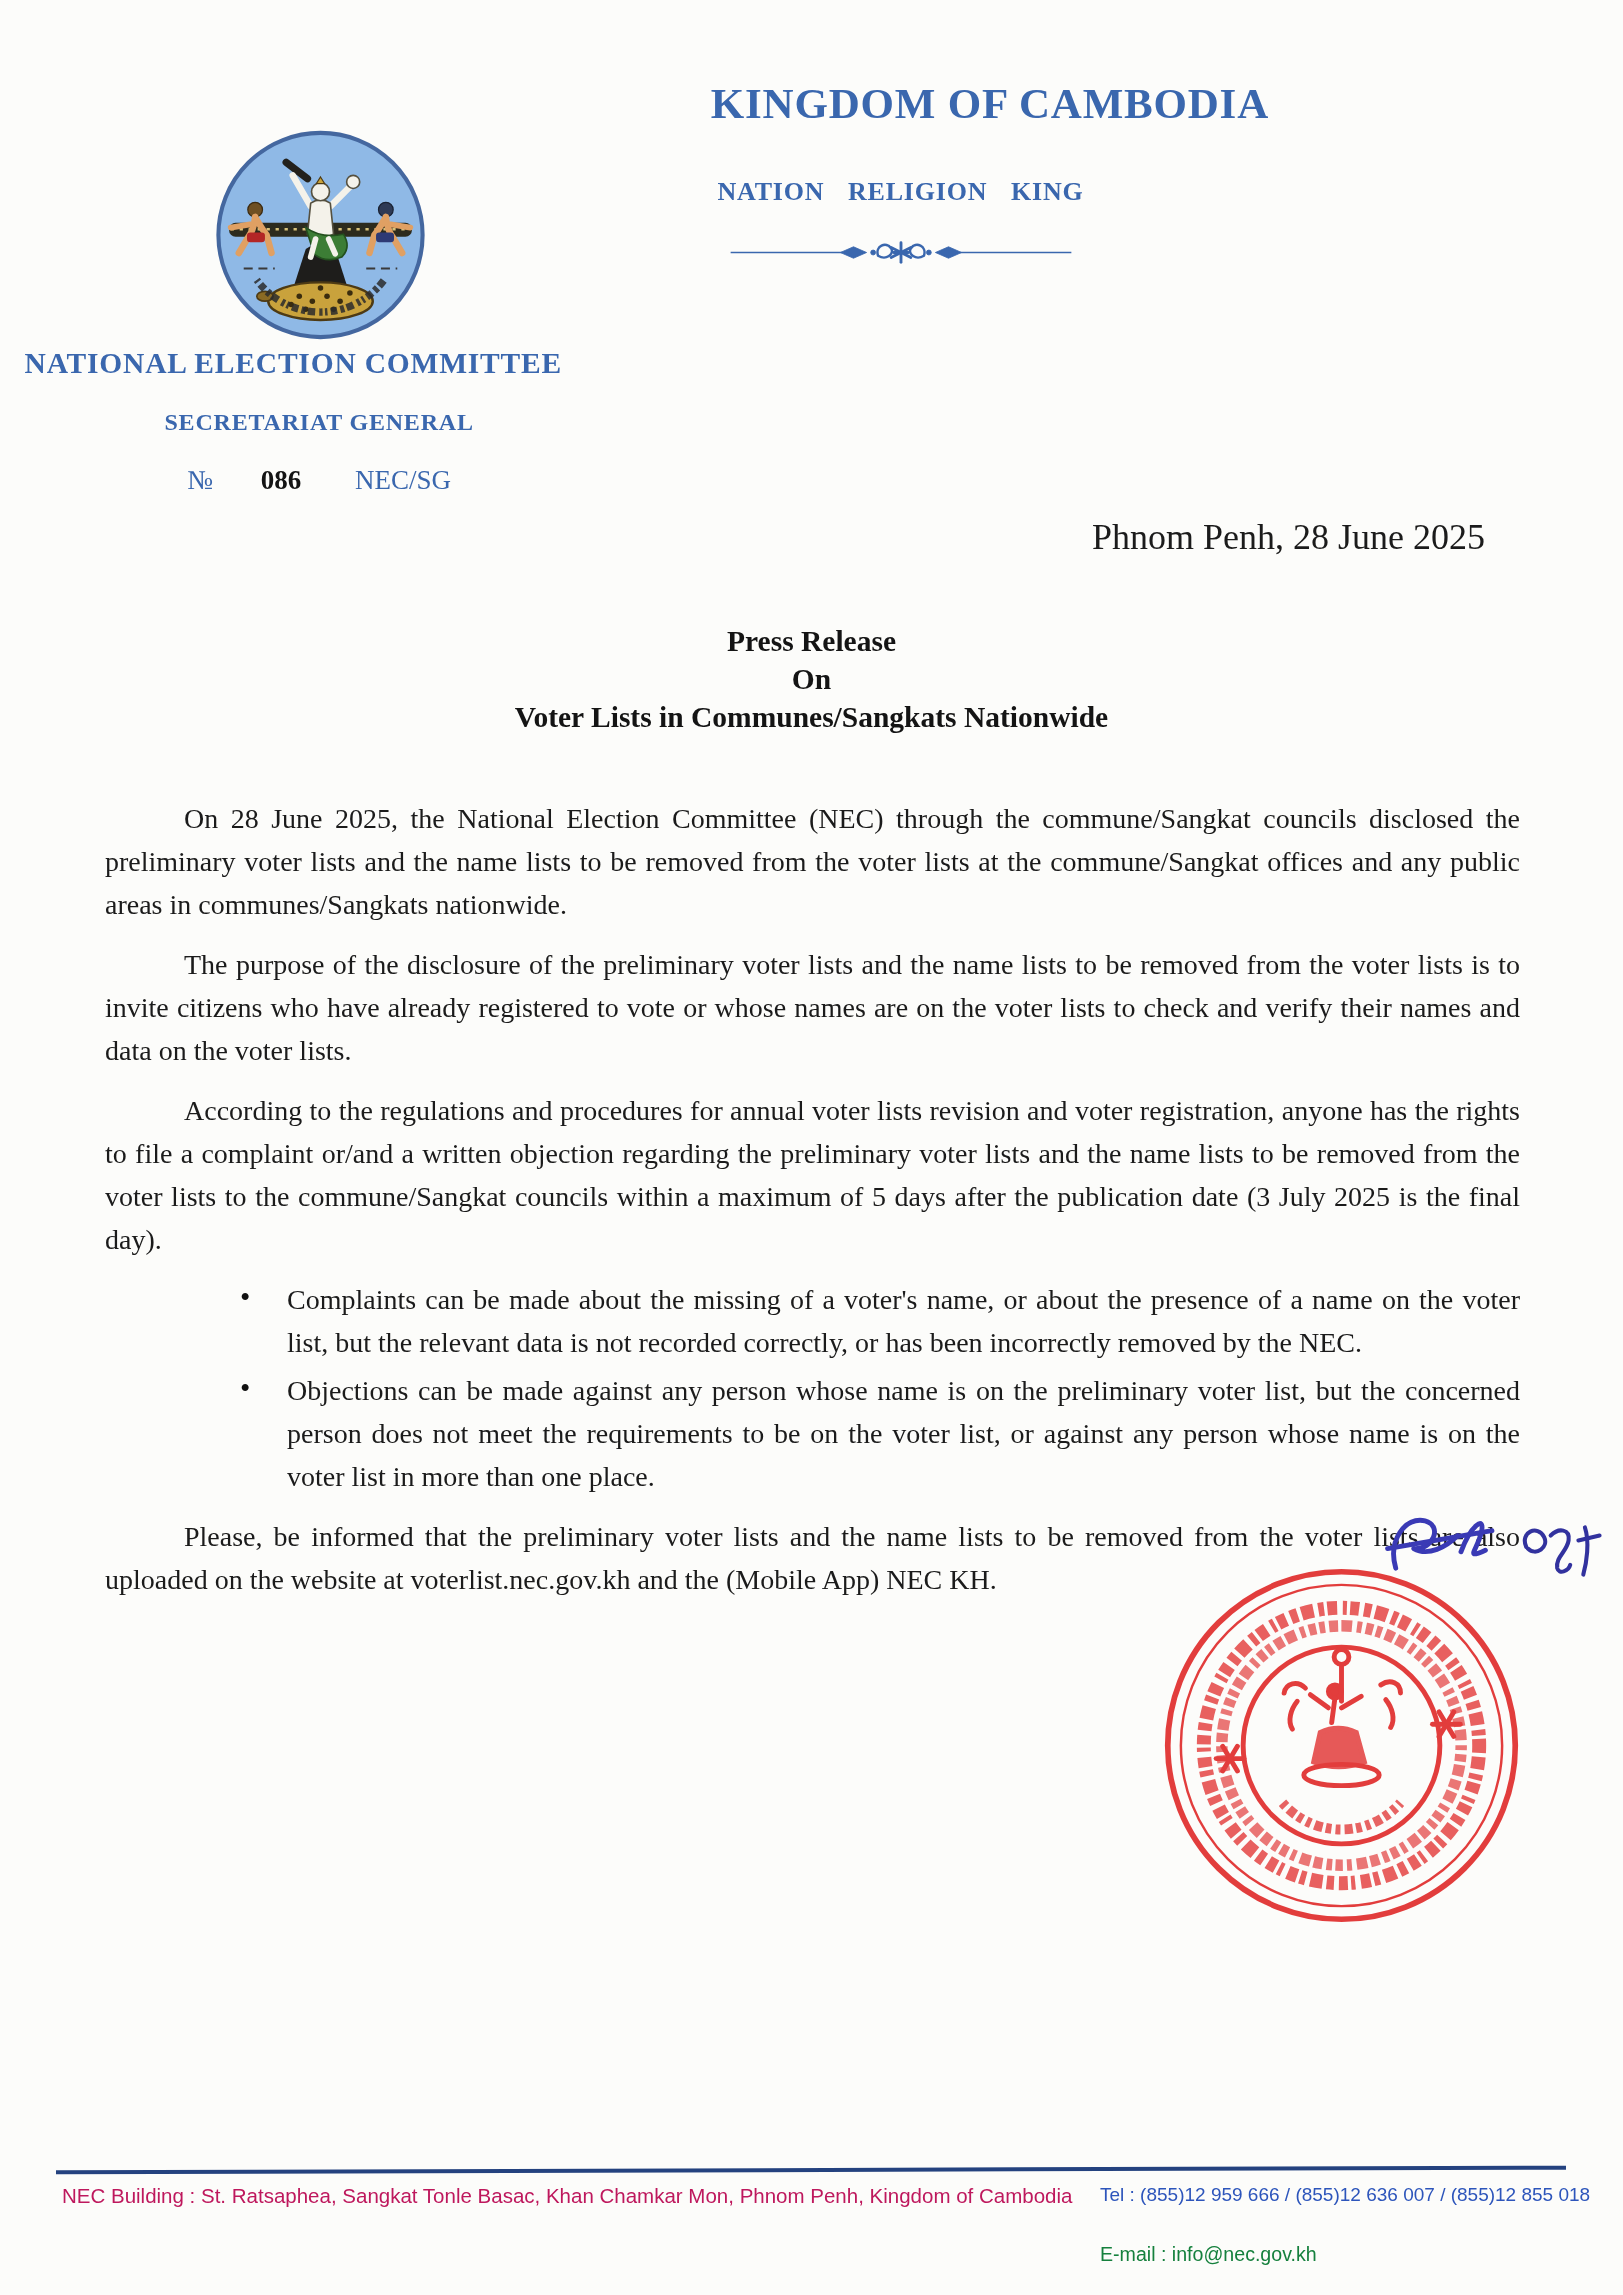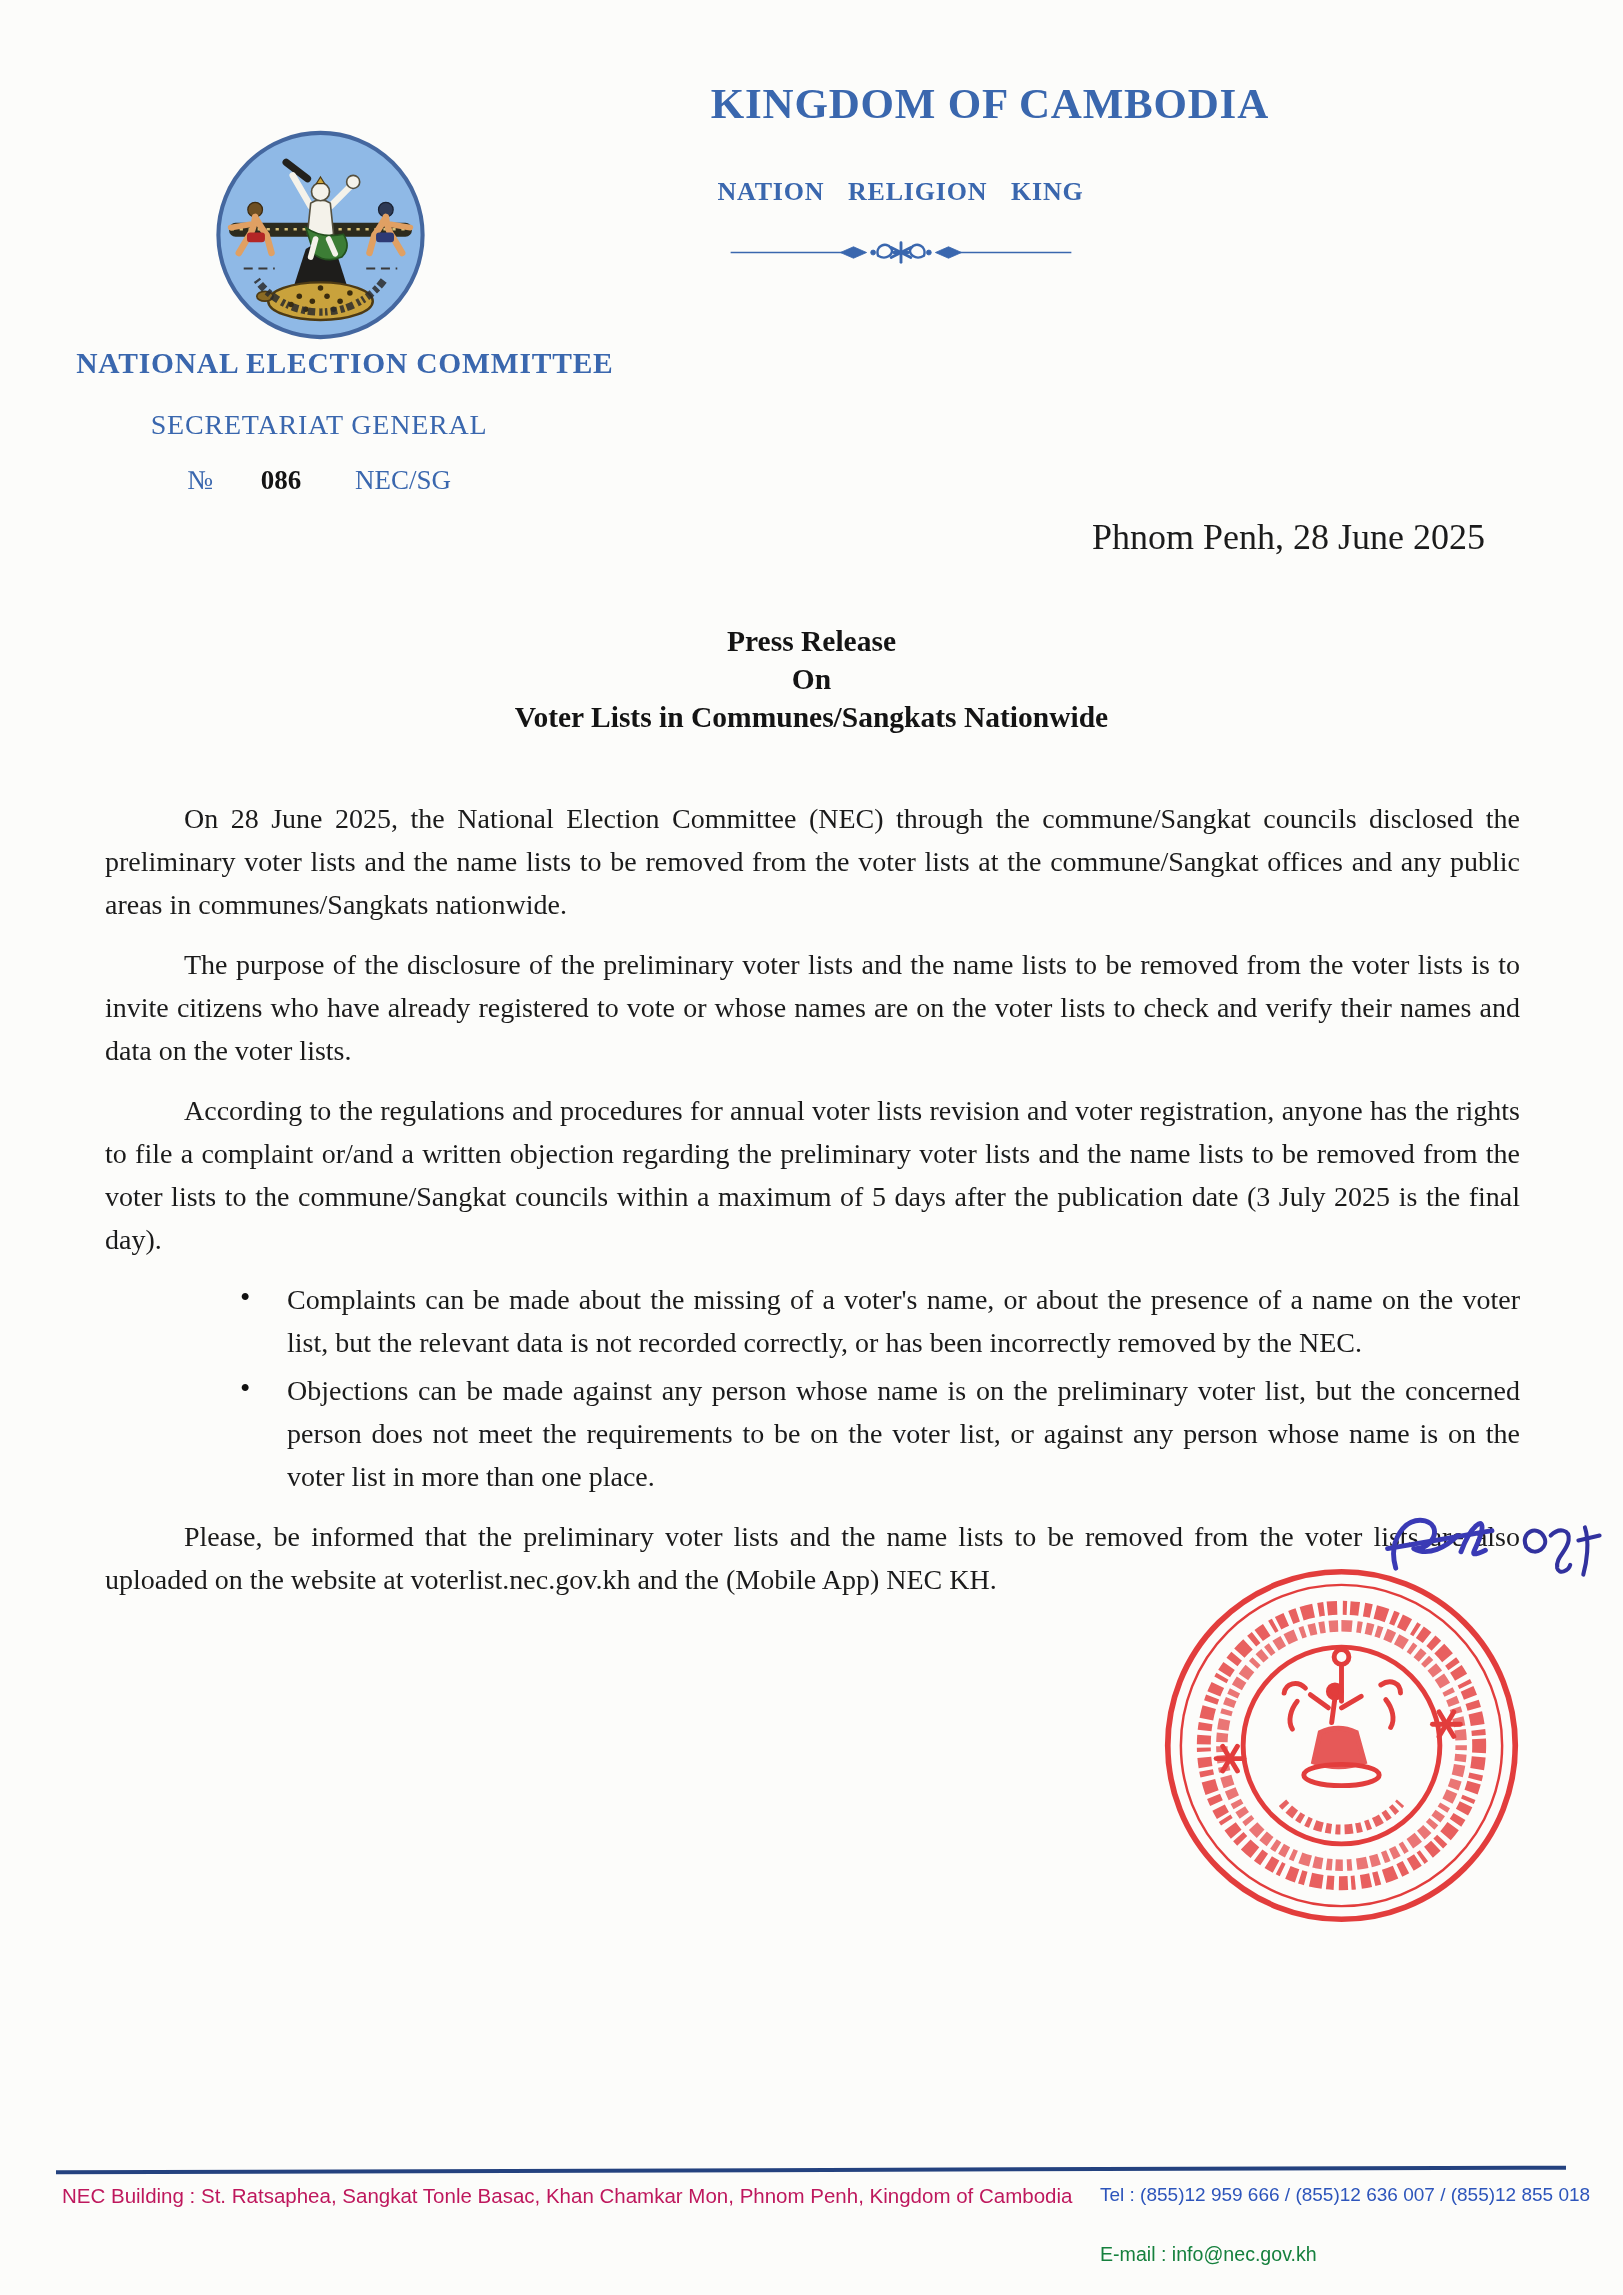--- a/index.html
+++ b/index.html
@@ -19,26 +19,26 @@
   }
   .motto{
     position:absolute;left:532px;top:164px;width:737px;
     text-align:center;font-weight:bold;font-size:26px;word-spacing:16.4px;letter-spacing:0.8px;
     color:#3a67ae;
     margin-top:13px;
   }
   .ornament{position:absolute;left:729px;top:236px;width:344px;height:33px;}
   .logo{position:absolute;left:214px;top:128px;width:213px;height:214px;}
   .org1{
-    position:absolute;left:24.6px;top:347px;width:589px;text-align:right;
+    position:absolute;left:24.6px;top:347px;width:589px;text-align:left;
     font-weight:bold;font-size:29.5px;letter-spacing:0.8px;color:#3a67ae;
   }
   .org2{
     position:absolute;left:24.6px;top:409px;width:589px;text-align:center;
-    font-weight:normal;font-size:28px;letter-spacing:0.8px;color:#3a67ae;
+    font-weight:bold;font-size:24px;letter-spacing:0.8px;color:#3a67ae;
   }
   .refline{
     position:absolute;left:24.6px;top:465px;width:589px;text-align:center;
     font-size:27px;color:#3a67ae;
   }
   .refline .num{color:#141414;font-weight:bold;margin:0 47px 0 41px;}
   .dateline{
     position:absolute;right:138px;top:516px;
     font-size:36px;color:#1b1b1b;
   }

